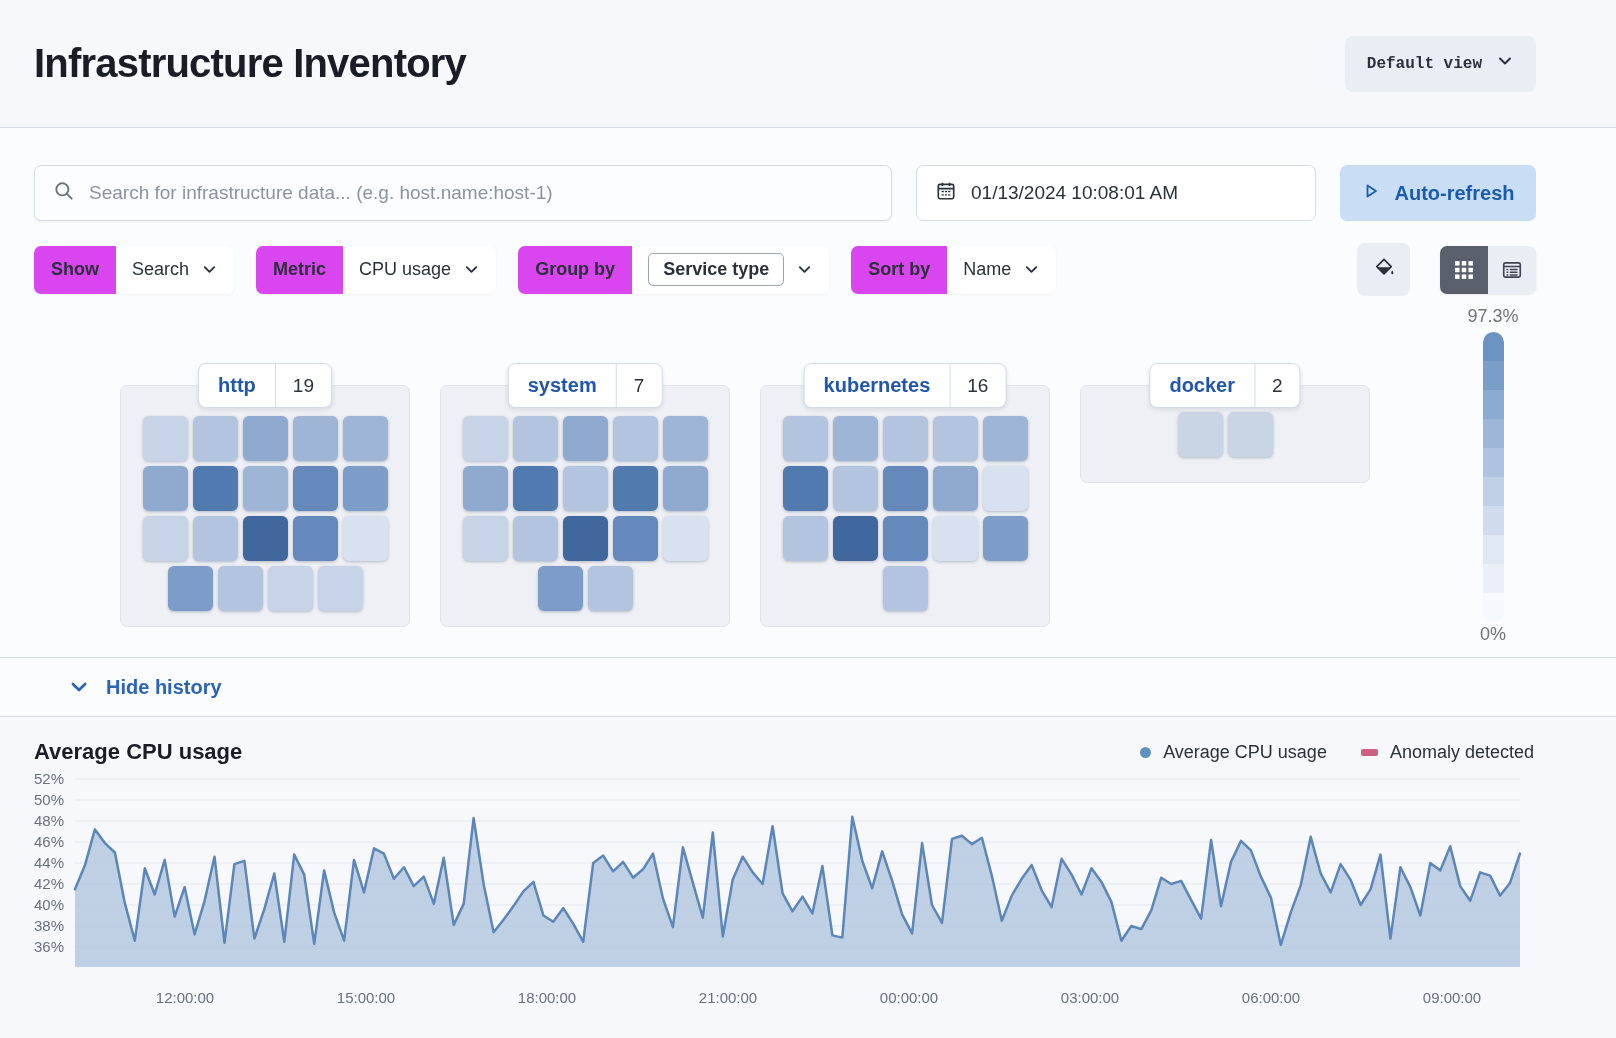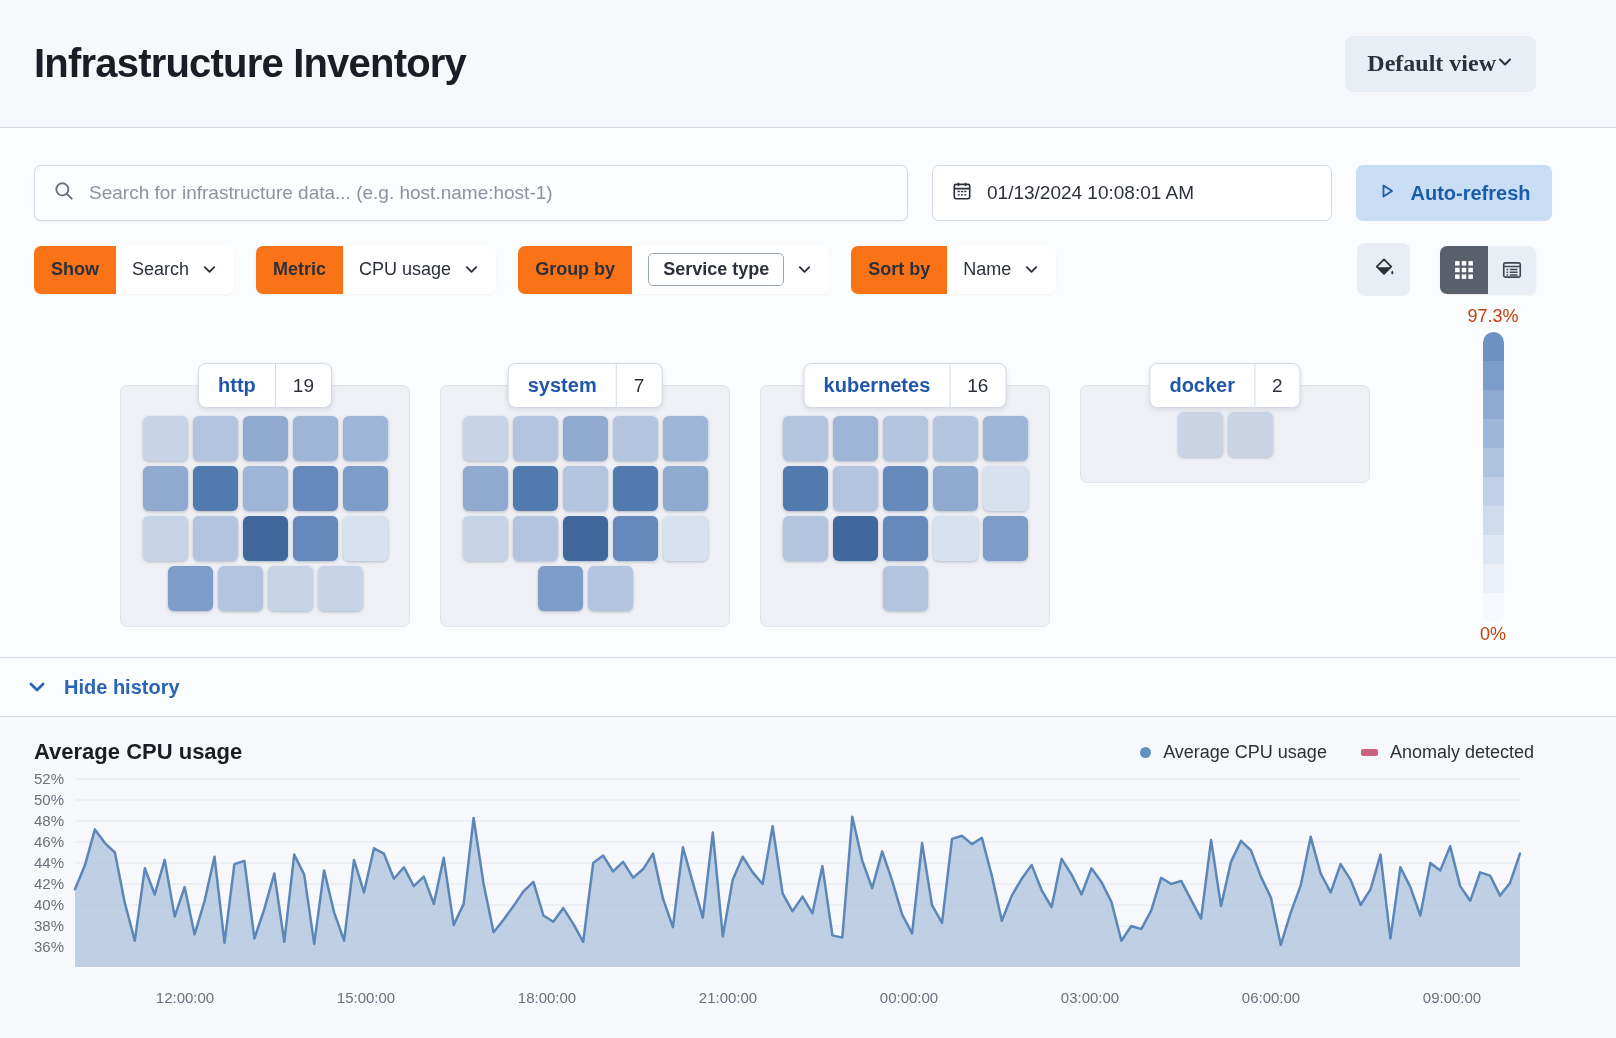--- a/index.html
+++ b/index.html
@@ -7,42 +7,42 @@
     font-family:"Liberation Sans","DejaVu Sans",sans-serif; color:#343741; }
 
   
   .hdr { height:128px; background:#f6f8fb; border-bottom:1px solid #d3dae6;
     display:flex; align-items:center; justify-content:space-between; padding:0 80px 0 34px; }
   .hdr h1 { font-size:40px; font-weight:800; letter-spacing:-0.8px; color:#1a1d26; }
   .hdr-right { display:flex; align-items:center; gap:35px; }
   .btn-feedback { display:flex; align-items:center; gap:12px; background:#fdf2d3; color:#8a6a0b;
     border:none; border-radius:8px; height:56px; padding:0 26px; font-size:20px; font-weight:700; cursor:pointer;
     font-family:inherit; }
-  .btn-view { display:flex; align-items:center; background:#e9edf4; color:#2b303b;
-    border:none; border-radius:8px; height:56px; padding:0 22px; font-size:24px; font-weight:600; cursor:pointer;
-    font-family:Liberation Serif, serif; }
-
-  
-  .toolbar { display:flex; align-items:center; margin:37px 64px 0 34px; gap:24px; }
+  .btn-view { display:flex; align-items:center; gap:14px; background:#e9edf4; color:#2b303b;
+    border:none; border-radius:8px; height:56px; padding:0 22px; font-size:16px; font-weight:600; cursor:pointer;
+    font-family:Liberation Mono, monospace; }
+
+  
+  .toolbar { display:flex; align-items:center; margin:37px 80px 0 34px; gap:24px; }
   .search-box { flex:1; height:56px; background:#fcfdfe; border:1px solid #d3dae6; border-radius:7px;
     display:flex; align-items:center; padding:0 18px; gap:14px; box-shadow:0 1px 2px rgba(152,162,179,.15); }
   .search-box input { border:none; outline:none; background:transparent; flex:1; font-size:19px;
     color:#343741; font-family:inherit; }
   .search-box input::placeholder { color:#8b92a1; }
   .datepicker { width:400px; height:56px; background:#fff; border:1px solid #d3dae6; border-radius:7px;
     display:flex; align-items:center; padding:0 18px; gap:14px; font-size:19px; color:#2b303b; cursor:pointer; }
   .btn-refresh { width:196px; height:56px; background:#c9def5; border:none; border-radius:7px;
     display:flex; align-items:center; justify-content:center; gap:13px; font-size:20px; font-weight:700;
     color:#1a5cab; cursor:pointer; font-family:inherit; }
 
   
   .filters { display:flex; align-items:center; margin:22px 80px 0 34px; }
   .fgroup { display:inline-flex; align-items:center; height:48px; border-radius:7px; background:#fff;
     box-shadow:0 1px 2px rgba(152,162,179,.12); margin-right:22px; cursor:pointer; }
-  .flabel { background:#f97316; height:48px; display:flex; align-items:center; padding:0 17px;
+  .flabel { background:#d946ef; height:48px; display:flex; align-items:center; padding:0 17px;
     font-size:18px; font-weight:700; border-radius:7px 0 0 7px; color:#2b303b; }
   .fvalue { display:flex; align-items:center; gap:12px; padding:0 16px; font-size:18px; color:#2b303b; }
   .fpill { border:1px solid #9aa5b5; border-radius:5px; padding:5px 14px; font-weight:600; background:#fff; }
   .spacer { flex:1; }
   .btn-icon { width:53px; height:53px; border:none; border-radius:8px; background:#e9edf4;
     display:flex; align-items:center; justify-content:center; cursor:pointer; margin-right:30px; }
   .seg { display:flex; border-radius:7px; overflow:hidden; box-shadow:0 1px 2px rgba(152,162,179,.2); }
   .seg button { width:48px; height:48px; border:none; display:flex; align-items:center; justify-content:center;
     cursor:pointer; background:#e9edf4; color:#3f4450; }
   .seg button.active { background:#5a606b; color:#fff; }
@@ -57,26 +57,26 @@
     border:1px solid #d3dae6; border-radius:8px; height:45px; display:flex; align-items:center;
     box-shadow:0 2px 4px rgba(120,130,150,.18); cursor:pointer; white-space:nowrap; }
   .pill .gname { color:#2056ab; font-size:20px; font-weight:700; padding:0 19px; }
   .pill .gdiv { width:1px; height:45px; background:#d3dae6; }
   .pill .gcount { font-size:19px; color:#2b303b; padding:0 17px; }
   .wrows { display:flex; flex-direction:column; gap:5px; }
   .wrow { display:flex; justify-content:center; gap:5px; }
   .wsq { width:45px; height:45px; border-radius:6px; box-shadow:0 1px 3px rgba(90,100,125,.4); cursor:pointer; }
 
   .scale { position:absolute; top:10px; right:96px; width:54px; display:flex; flex-direction:column; align-items:center; }
-  .scale-max,.scale-min { font-size:18px; color:#c2410c; }
+  .scale-max,.scale-min { font-size:18px; color:#737373; }
   .scale-bar { width:21px; height:290px; border-radius:11px; margin:5px 0 2px 0; }
 
   
   .history-row { height:60px; border-top:1px solid #d3dae6; border-bottom:1px solid #d3dae6;
-    display:flex; align-items:center; padding-left:26px; background:#fbfcfd; }
+    display:flex; align-items:center; padding-left:68px; background:#fbfcfd; }
   .history-link { display:flex; align-items:center; gap:16px; color:#2b64b5; font-size:20px; font-weight:700; cursor:pointer; }
 
   
   .chart-section { background:#f6f8fb; height:327px; }
   .chart-head { display:flex; align-items:center; justify-content:space-between; padding:22px 82px 0 34px; }
   .chart-title { font-size:22px; font-weight:800; color:#1a1d26; }
   .chart-legend { display:flex; align-items:center; gap:34px; }
   .leg-item { display:flex; align-items:center; gap:12px; font-size:18px; color:#2b303b; cursor:pointer; }
   .leg-dot { width:11px; height:11px; border-radius:50%; }
   .leg-dash { width:17px; height:7px; border-radius:2px; }

